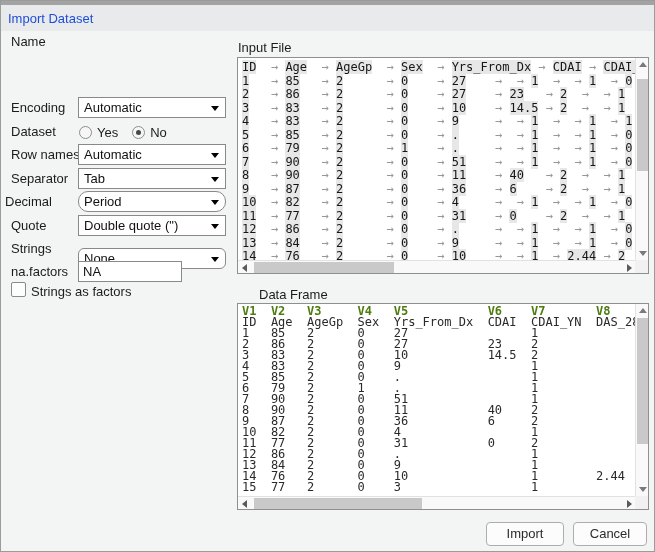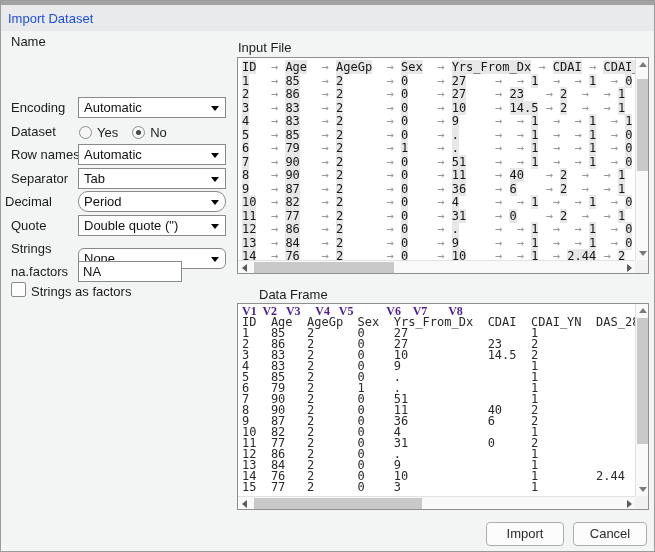--- a/index.html
+++ b/index.html
@@ -55,21 +55,21 @@
     position:absolute; left:236px; width:412px; background:#fff;
     border:1px solid #8f8f8f; box-sizing:border-box; overflow:hidden;
   }
   .mono{
     position:absolute; left:0; top:0; right:13px; bottom:13px; overflow:hidden;
     font-family:"DejaVu Sans Mono", monospace; font-size:12px;
     white-space:pre; color:#1f1f1f;
   }
   #if-text{padding:3px 0 0 4px; line-height:13.5px;}
   #df-text{padding:2px 0 0 4px; line-height:11px; color:#2a2a2a;}
-  #df-text .hdr{font-weight:bold; color:#4c1d95;font-family:Liberation Serif, serif;}
+  #df-text .hdr{font-weight:bold; color:#4d7c0f;}
   .tok{background:#e7e7e7; color:#161616;}
   .tab{color:#979797;}
   
   .vscroll{
     position:absolute; top:0; right:0; width:13px; bottom:13px;
     background:#f9f9f9; border-left:1px solid #e2e2e2; box-sizing:border-box;
   }
   .hscroll{
     position:absolute; left:0; bottom:0; height:13px; right:13px;
     background:#f9f9f9; border-top:1px solid #e2e2e2; box-sizing:border-box;

